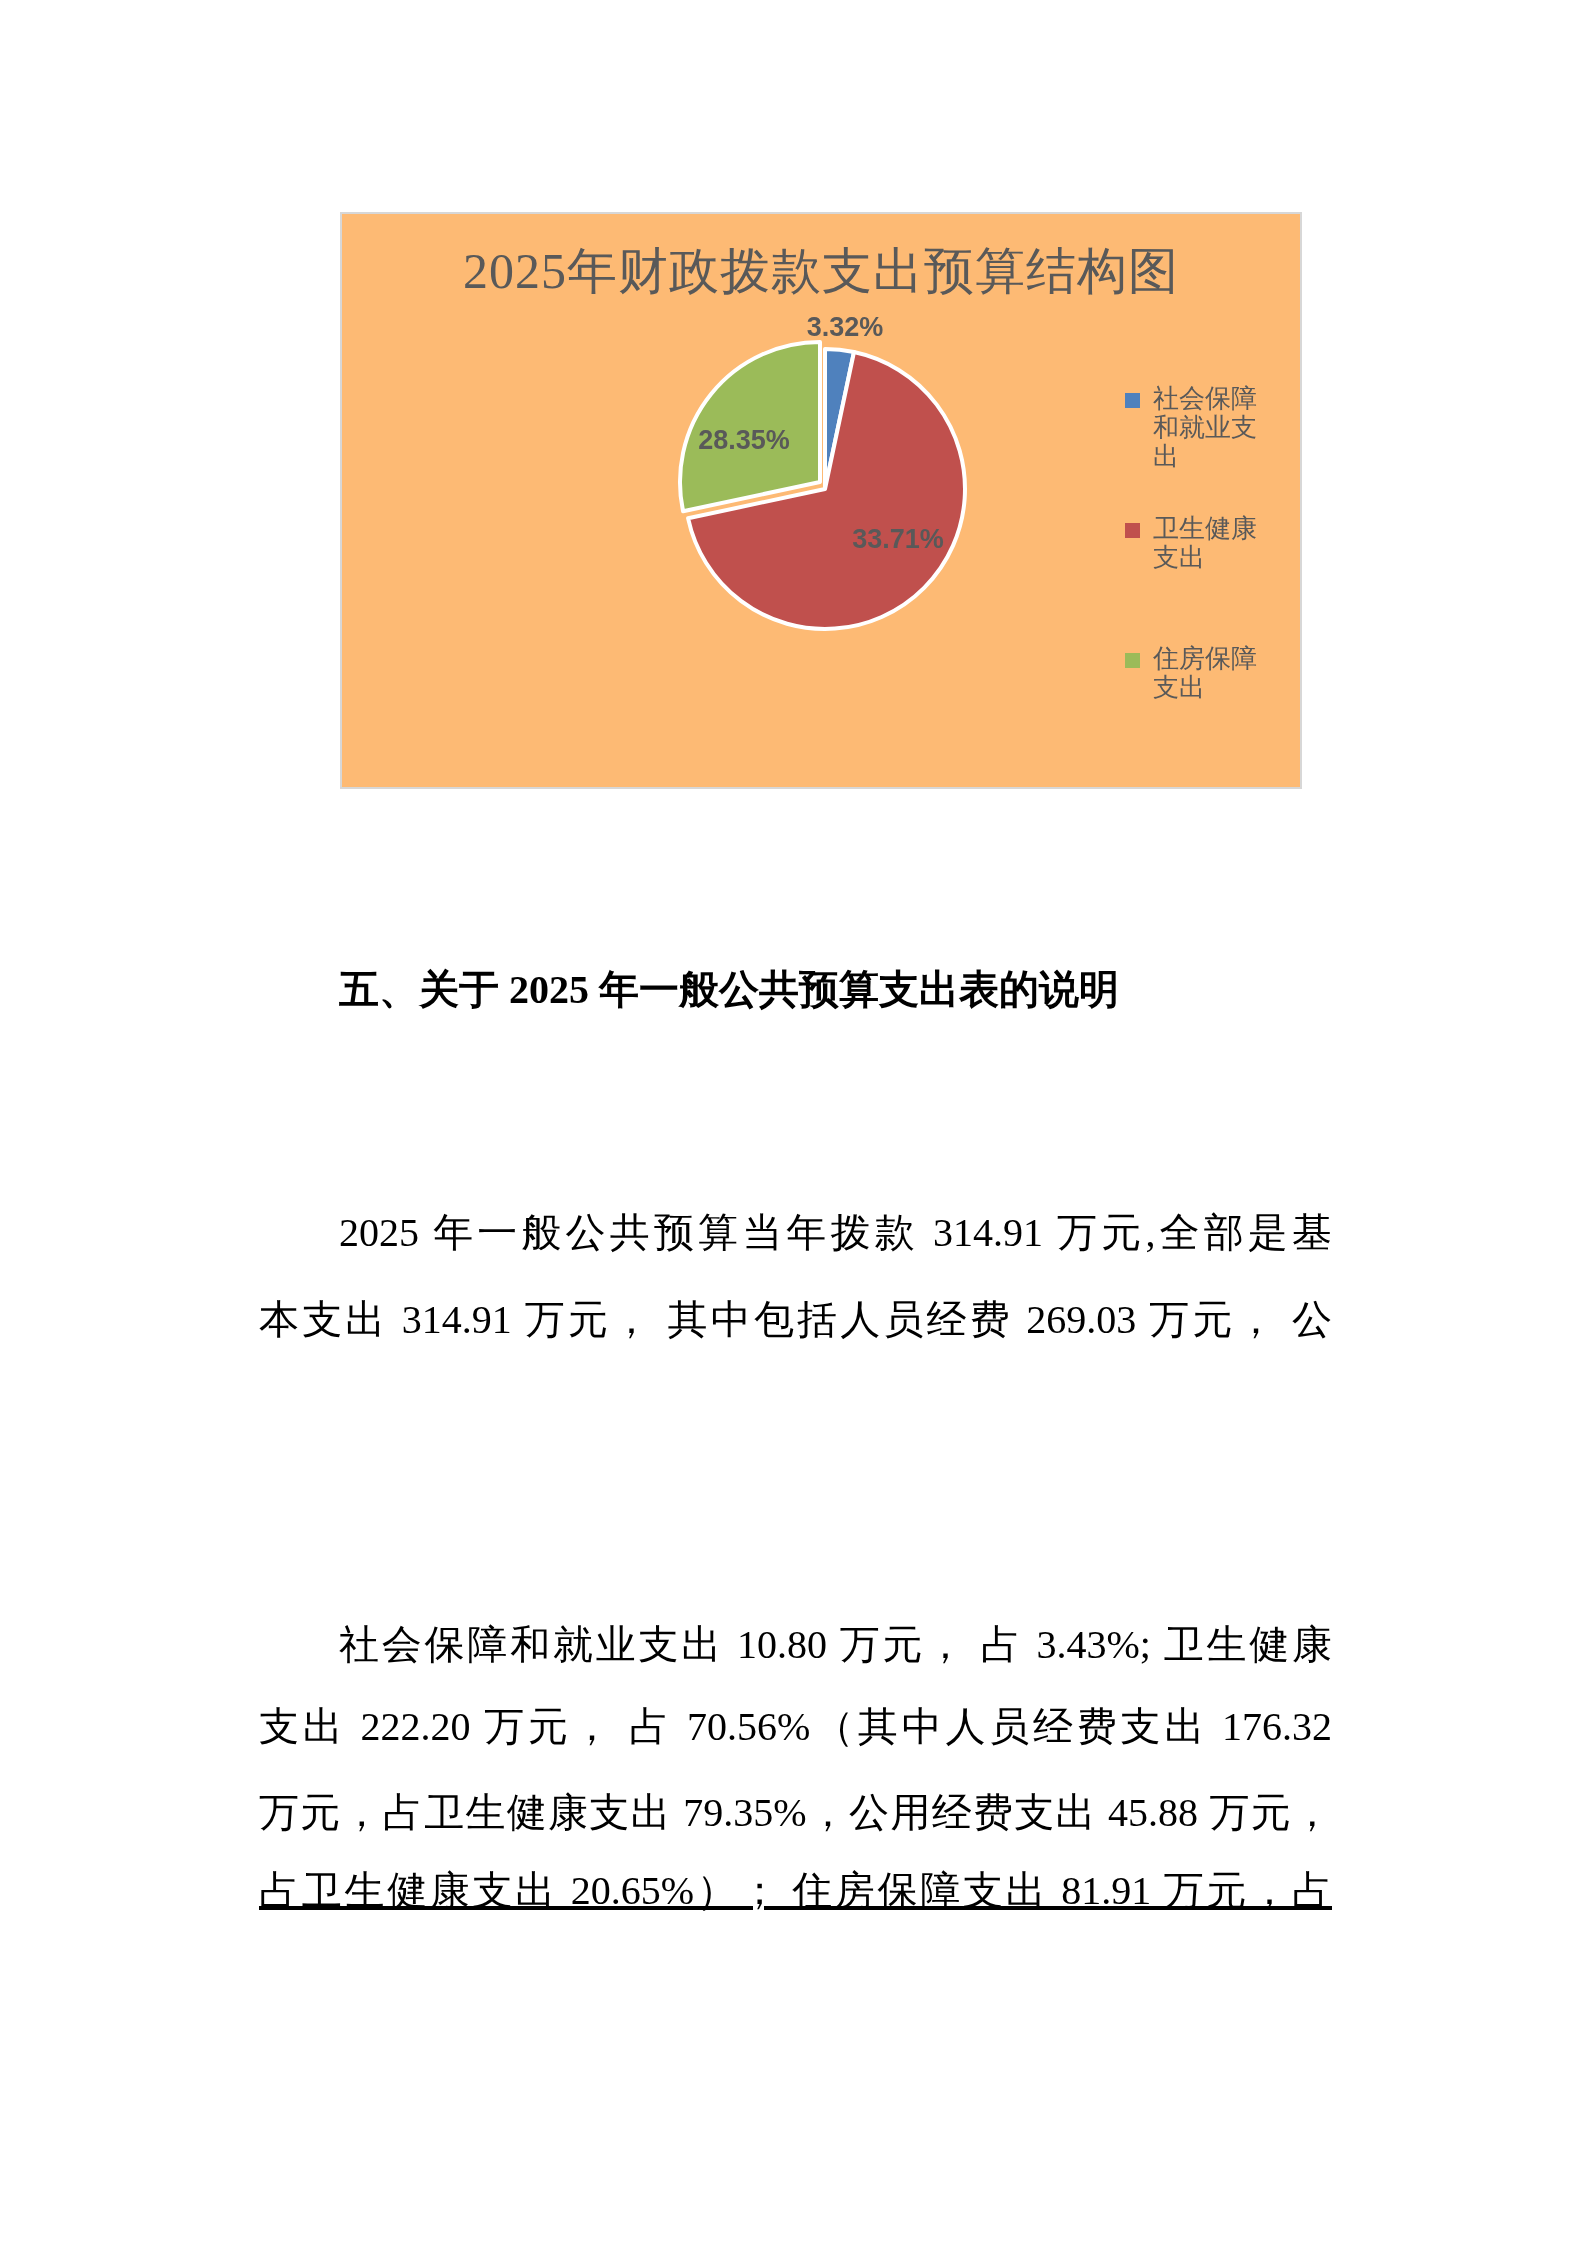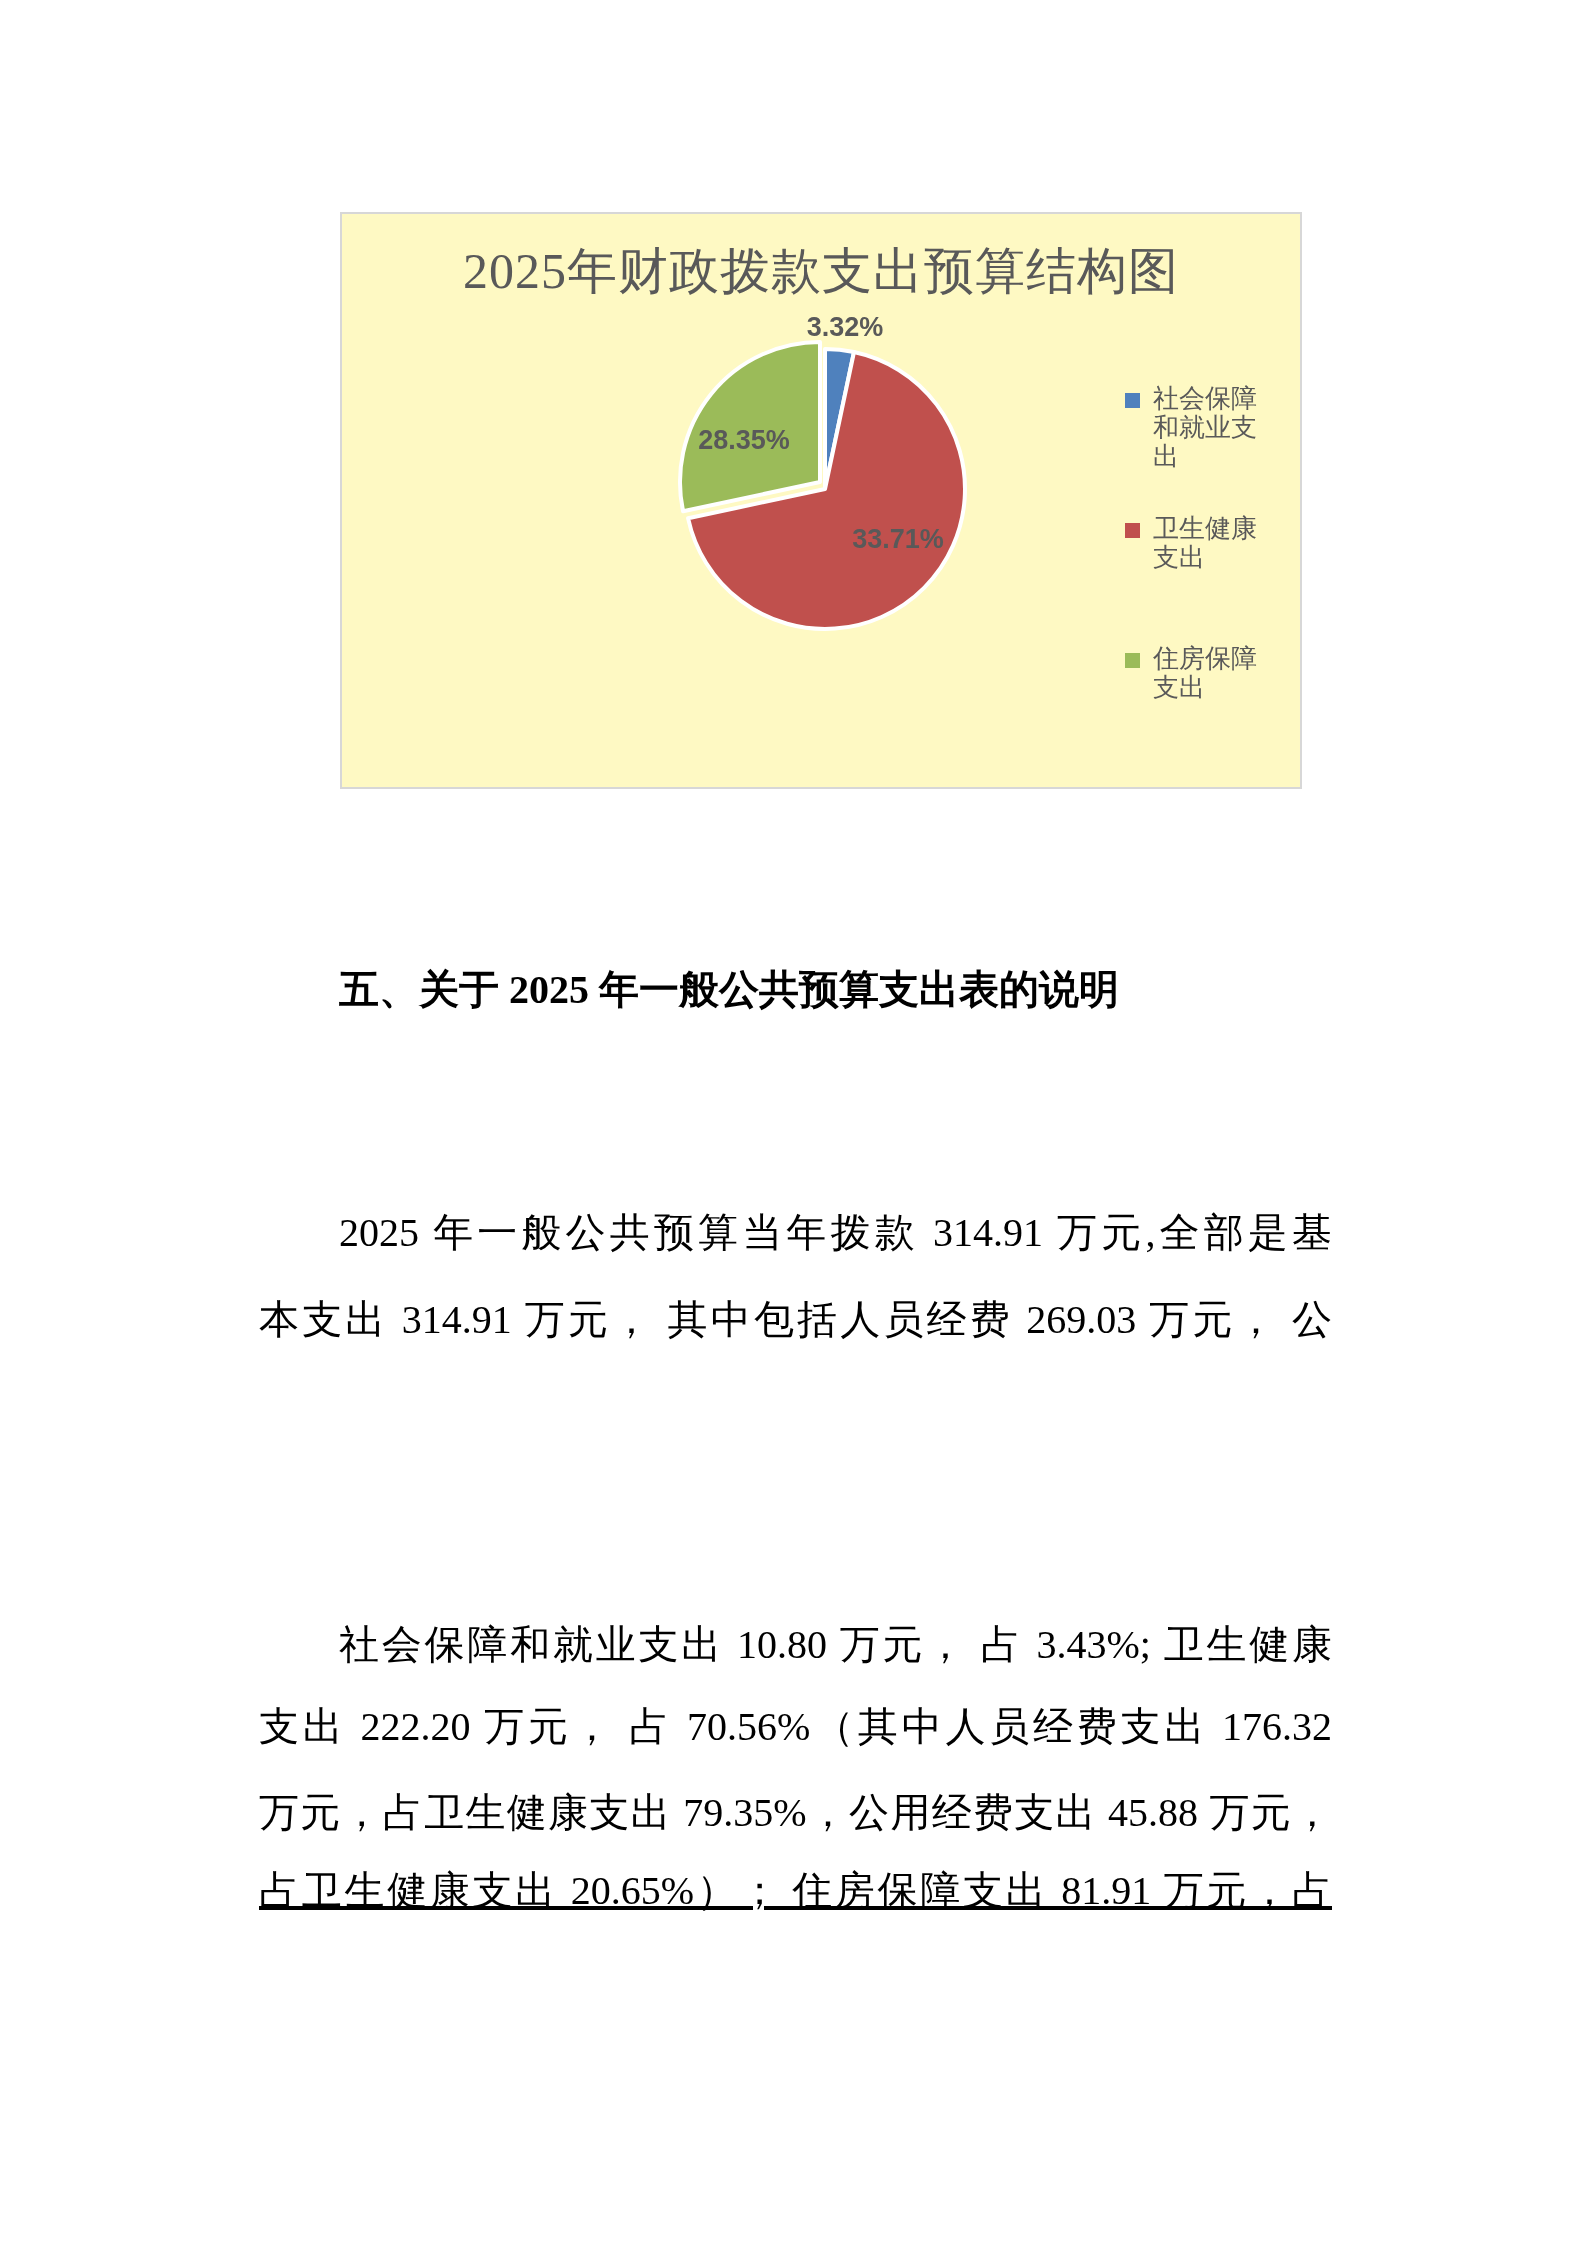--- a/index.html
+++ b/index.html
@@ -15,21 +15,21 @@
   }
 
   
   .chart-box {
     position: absolute;
     left: 340px;
     top: 212px;
     width: 958px;
     height: 573px;
     border: 2px solid #d7d7d7;
-    background: #fef9c3;
+    background: #fdba74;
     box-sizing: content-box;
   }
   .chart-title {
     position: absolute;
     top: 24px;
     left: 0;
     width: 100%;
     text-align: center;
     font-family: "Liberation Serif", serif;
     font-size: 50px;

